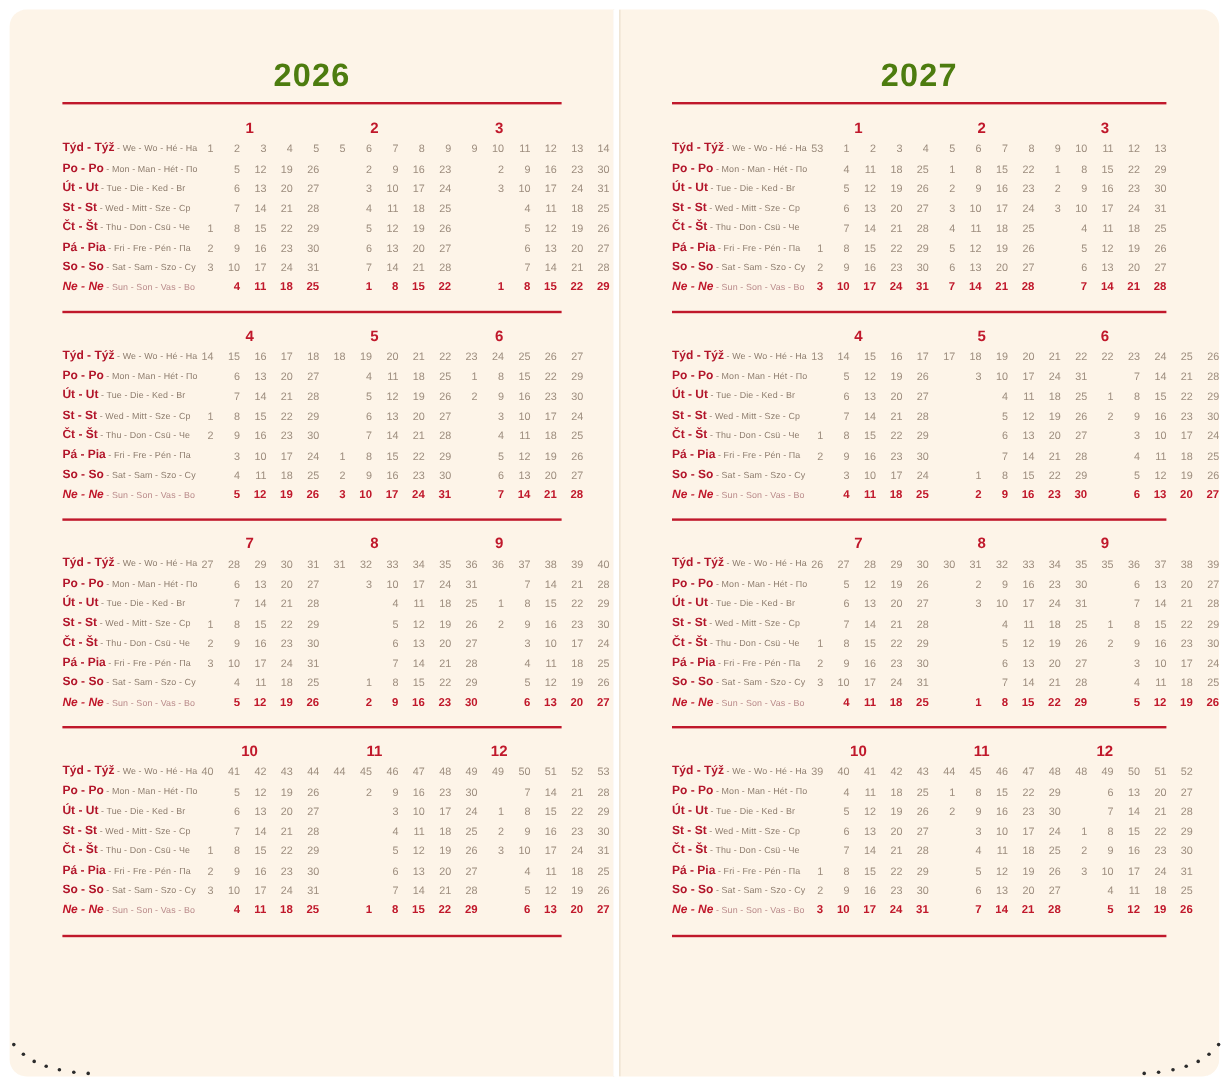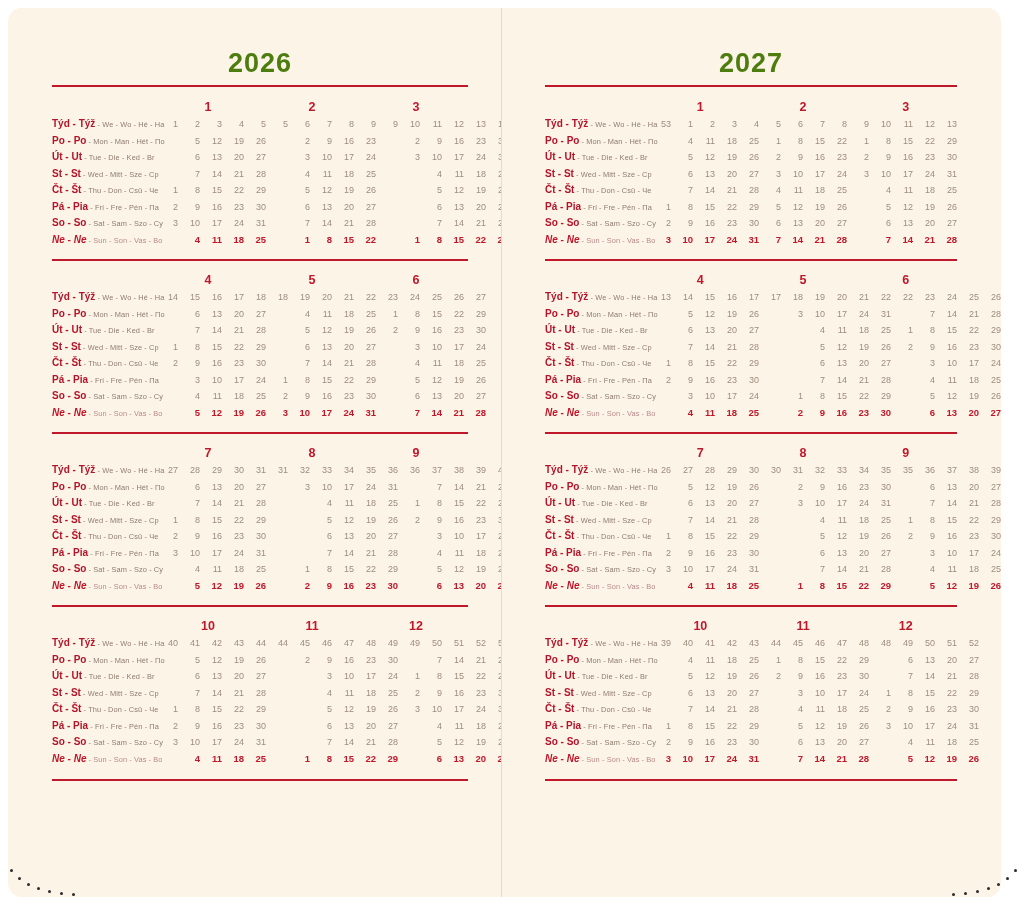--- a/index.html
+++ b/index.html
@@ -1,20 +1,20 @@
 <!DOCTYPE html>
 <html><head>
 <meta charset="utf-8">
 <style>
   html,body{margin:0;padding:0;background:#ffffff;}
   body{width:1024px;height:905px;font-family:"Liberation Sans",sans-serif;-webkit-font-smoothing:antialiased;}
   .spread{position:relative;width:1024px;height:905px;background:#ffffff;}
   .page{position:absolute;top:8px;height:889px;background:#fdf4e8;overflow:hidden;}
   .page-left{left:8px;width:504px;border-radius:14px 0 0 14px;box-shadow:inset -1px 0 0 #e8dcc8;}
-  .page-right{left:501px;width:500px;border-radius:0 14px 14px 0;box-shadow:inset 1px 0 0 #e8dcc8;}
+  .page-right{left:516px;width:500px;border-radius:0 14px 14px 0;box-shadow:inset 1px 0 0 #e8dcc8;}
   .gutter{position:absolute;left:511px;top:8px;width:6px;height:889px;background:#ffffff;}
   .year{
     text-align:center;color:#4d7c0f;font-weight:bold;font-size:27px;
     letter-spacing:1px;margin:40px 0 6px 0;font-family:"Liberation Sans",sans-serif;
   }
   .rule{height:2px;background:#c0182b;margin:0 44px 10px 44px;}
   .block{margin:0 44px 0 44px;}
   .quarter{padding-top:3px;padding-bottom:3px;}
   .mon-head{display:flex;}
   .mon-head .spacer{width:104px;flex:0 0 104px;}

